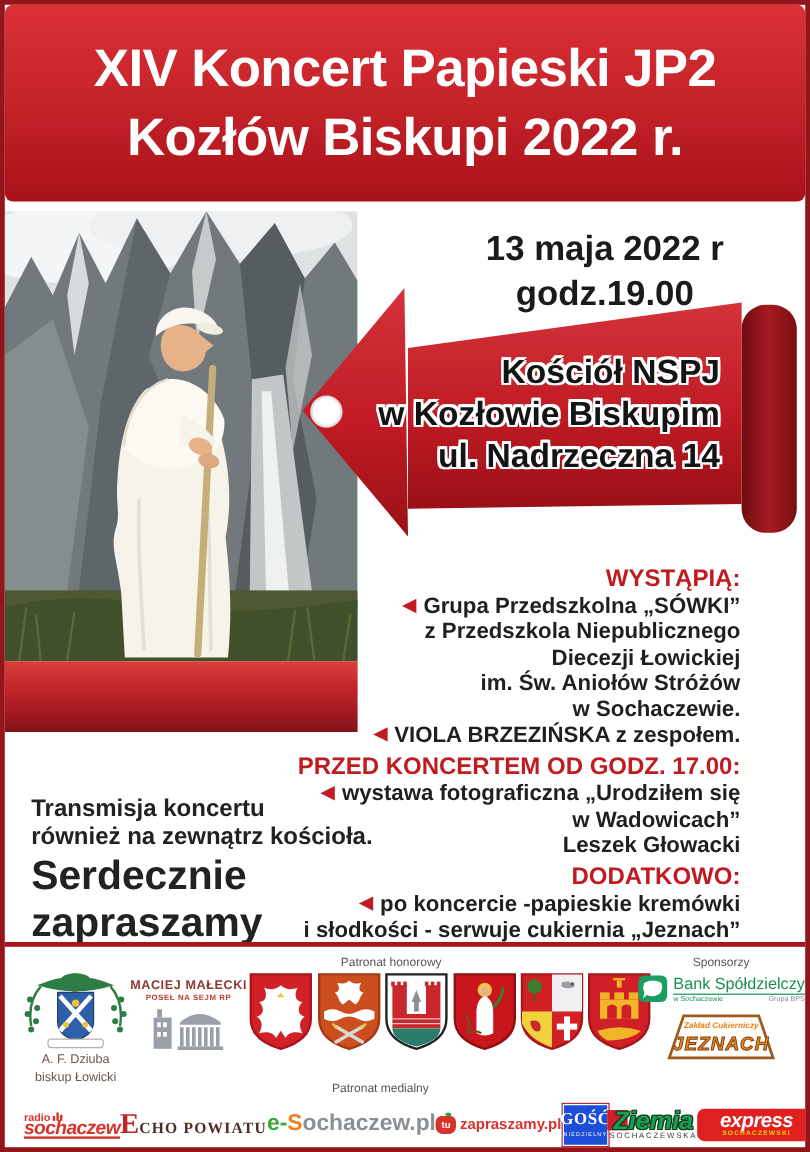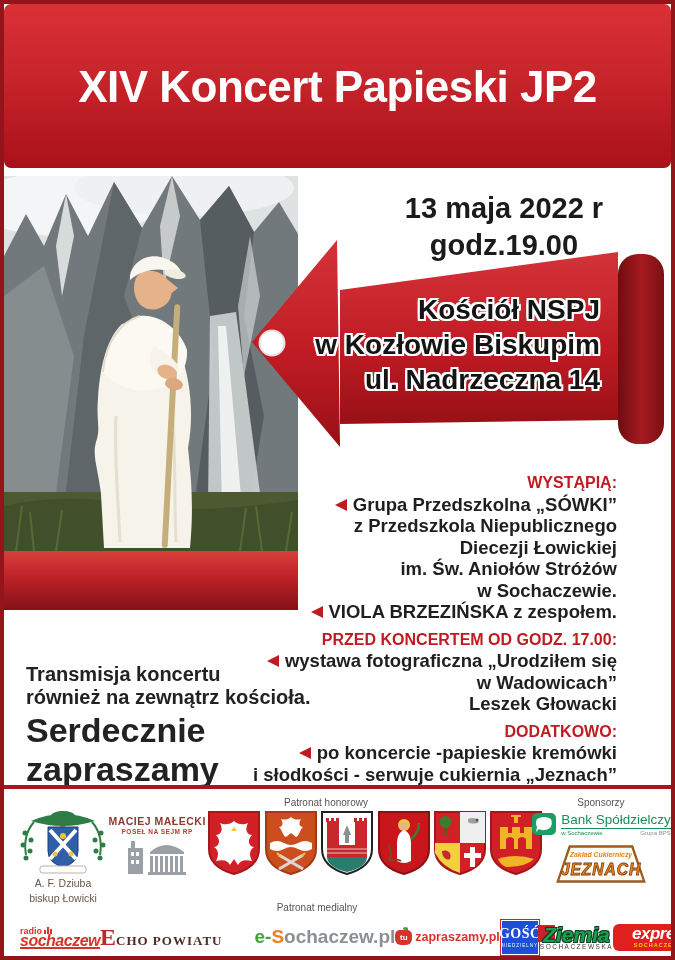--- a/index.html
+++ b/index.html
@@ -43,21 +43,21 @@
     font-size:28px; line-height:35px; font-weight:800; color:#141414;
     text-shadow:-2px -2px 0 #fff,2px -2px 0 #fff,-2px 2px 0 #fff,2px 2px 0 #fff,
                  0 -2px 0 #fff,0 2px 0 #fff,-2px 0 0 #fff,2px 0 0 #fff;
   }
 
   
   .sections{
     top:468px; right:54px; width:440px; text-align:right;
     font-size:18.5px; line-height:21.5px; font-weight:700; color:#1f1f1f;
   }
-  .sec-h{font-size:16px; font-weight:800; color:#c01b21;}
+  .sec-h{font-size:20px; font-weight:800; color:#c01b21;}
   .gap{margin-top:6px;}
   .bul{
     display:inline-block; width:0; height:0;
     border-top:6px solid transparent; border-bottom:6px solid transparent;
     border-right:12px solid #c01b21; margin:0 6px 2px 0; vertical-align:middle;
   }
 
   
   .trans{left:22px; top:659px; color:#222; text-align:left;}
   .trans .small{font-size:20px; line-height:23px; font-weight:700;}
@@ -97,21 +97,21 @@
   }
   .m-radio{color:#d5342c; line-height:10px;}
   .m-radio .r1{font-size:9px; font-weight:700;}
   .m-radio .bars{display:inline-block; margin-left:2px;}
   .m-radio .bars i{display:inline-block; width:2px; background:#d5342c; margin-right:1px;}
   .m-radio .r2{font-size:16px; font-weight:900; font-style:italic; letter-spacing:-0.5px;}
   .m-radio .r3{height:2px; background:#d5342c; margin-top:1px;}
   .m-echo{font-family:"Liberation Serif","DejaVu Serif",serif; color:#4f2b28; white-space:nowrap;}
   .m-echo .e1{font-size:24px; color:#c0272d; font-weight:700;}
   .m-echo .e2{font-size:13px; font-weight:700; letter-spacing:1px;}
-  .m-esoch{font-size:19px; font-weight:700; white-space:nowrap;margin-left:32px;}
+  .m-esoch{font-size:19px; font-weight:700; white-space:nowrap;}
   .m-esoch .p1{color:#3aa635;}
   .m-esoch .p2{color:#f08122;}
   .m-esoch .p3{color:#8a8f94;}
   .m-tu{display:flex; align-items:center; gap:3px; white-space:nowrap;}
   .m-tu .apple{width:17px; height:15px; background:#d5342c; border-radius:5px 5px 6px 6px;
     color:#fff; font-size:8px; font-weight:800; display:flex; align-items:center; justify-content:center; position:relative;}
   .m-tu .apple:after{content:""; position:absolute; top:-3px; left:8px; width:5px; height:3px;
     background:#3aa635; border-radius:50% 50% 0 50%;}
   .m-tu .t2{font-size:12.5px; font-weight:800; color:#d5342c;}
   .m-gosc{width:40px; height:37px; background:#1d4ed8; box-shadow:inset 0 0 0 1px #d01f26, inset 0 0 0 2px #fff;
@@ -131,20 +131,21 @@
     display:flex; align-items:center; justify-content:center;}
   .m-vic span{color:#fff; font-size:11px; font-weight:700; font-style:italic;}
 </style>
 </head>
 <body>
 
 <div class="poster">
 
   <div class="abs header">
     <div>XIV Koncert Papieski JP2</div>
+    <div>Kozłów Biskupi 2022 r.</div>
   </div>
 
   <div class="abs photo">
     <svg viewBox="0 0 294 375" preserveAspectRatio="none">
       <rect width="294" height="375" fill="#dfe2e3"></rect>
       <ellipse cx="60" cy="28" rx="95" ry="32" fill="#f4f5f6"></ellipse>
       <ellipse cx="180" cy="12" rx="110" ry="28" fill="#eef0f1"></ellipse>
       <path d="M0,80 L22,38 L40,70 L62,18 L84,60 L110,6 L138,52 L168,0 L196,44 L225,10 L250,56 L275,26 L294,58 L294,332 L0,332 Z" fill="#72797c"></path>
       <path d="M110,6 L138,52 L120,120 L150,200 L130,332 L60,332 L80,160 Z" fill="#5f6669"></path>
       <path d="M196,44 L225,10 L250,56 L240,140 L260,240 L245,332 L190,332 L210,180 Z" fill="#565d60"></path>

